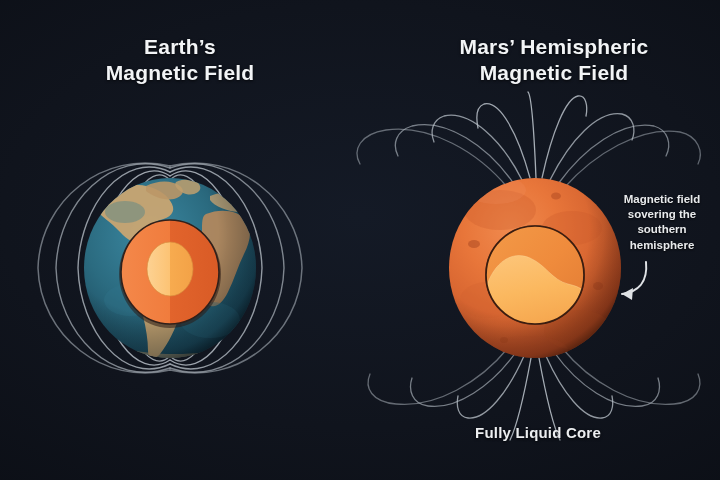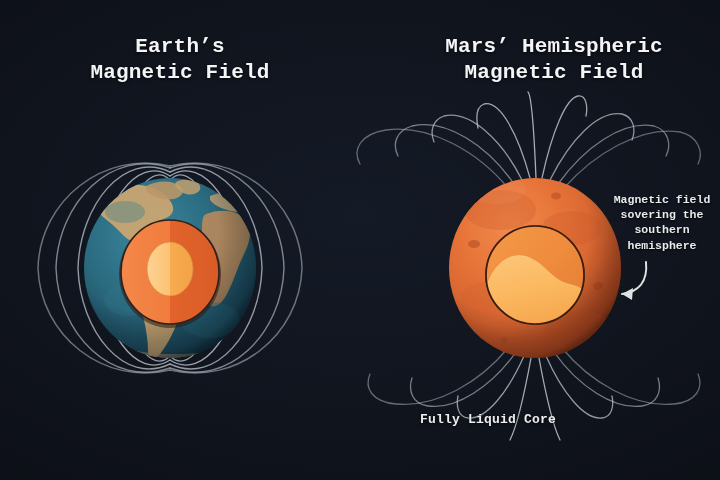--- a/index.html
+++ b/index.html
@@ -7,21 +7,21 @@
     margin: 0;
     padding: 0;
     background: #0d1117;
   }
   #stage {
     position: relative;
     width: 720px;
     height: 480px;
     background: #10141d;
     overflow: hidden;
-    font-family: Liberation Mono, monospace;
+    font-family: Liberation Sans, sans-serif;
     -webkit-font-smoothing: antialiased;
   }
   #bg-vignette {
     position: absolute;
     inset: 0;
     background: radial-gradient(ellipse 90% 80% at 50% 45%, #141a26 0%, #10141d 55%, #0b0e15 100%);
     pointer-events: none;
   }
   .svg-layer {
     position: absolute;
@@ -52,24 +52,25 @@
     line-height: 1.32;
     text-align: center;
     text-shadow: 0 1px 2px rgba(0,0,0,0.8);
     white-space: pre-line;
   }
   #field-annotation { left: 608px; top: 192px; width: 108px; }
 
   #core-caption {
     position: absolute;
     left: 420px;
-    top: 412px;
+    top: 424px;
     width: 236px;
+    text-align: center;
     color: #eceef0;
-    font-size: 13px;
+    font-size: 15px;
     font-weight: bold;
     letter-spacing: 0.2px;
     text-shadow: 0 1px 3px rgba(0,0,0,0.8);
   }
 </style>
 </head>
 <body>
 
 <div id="stage">
 

